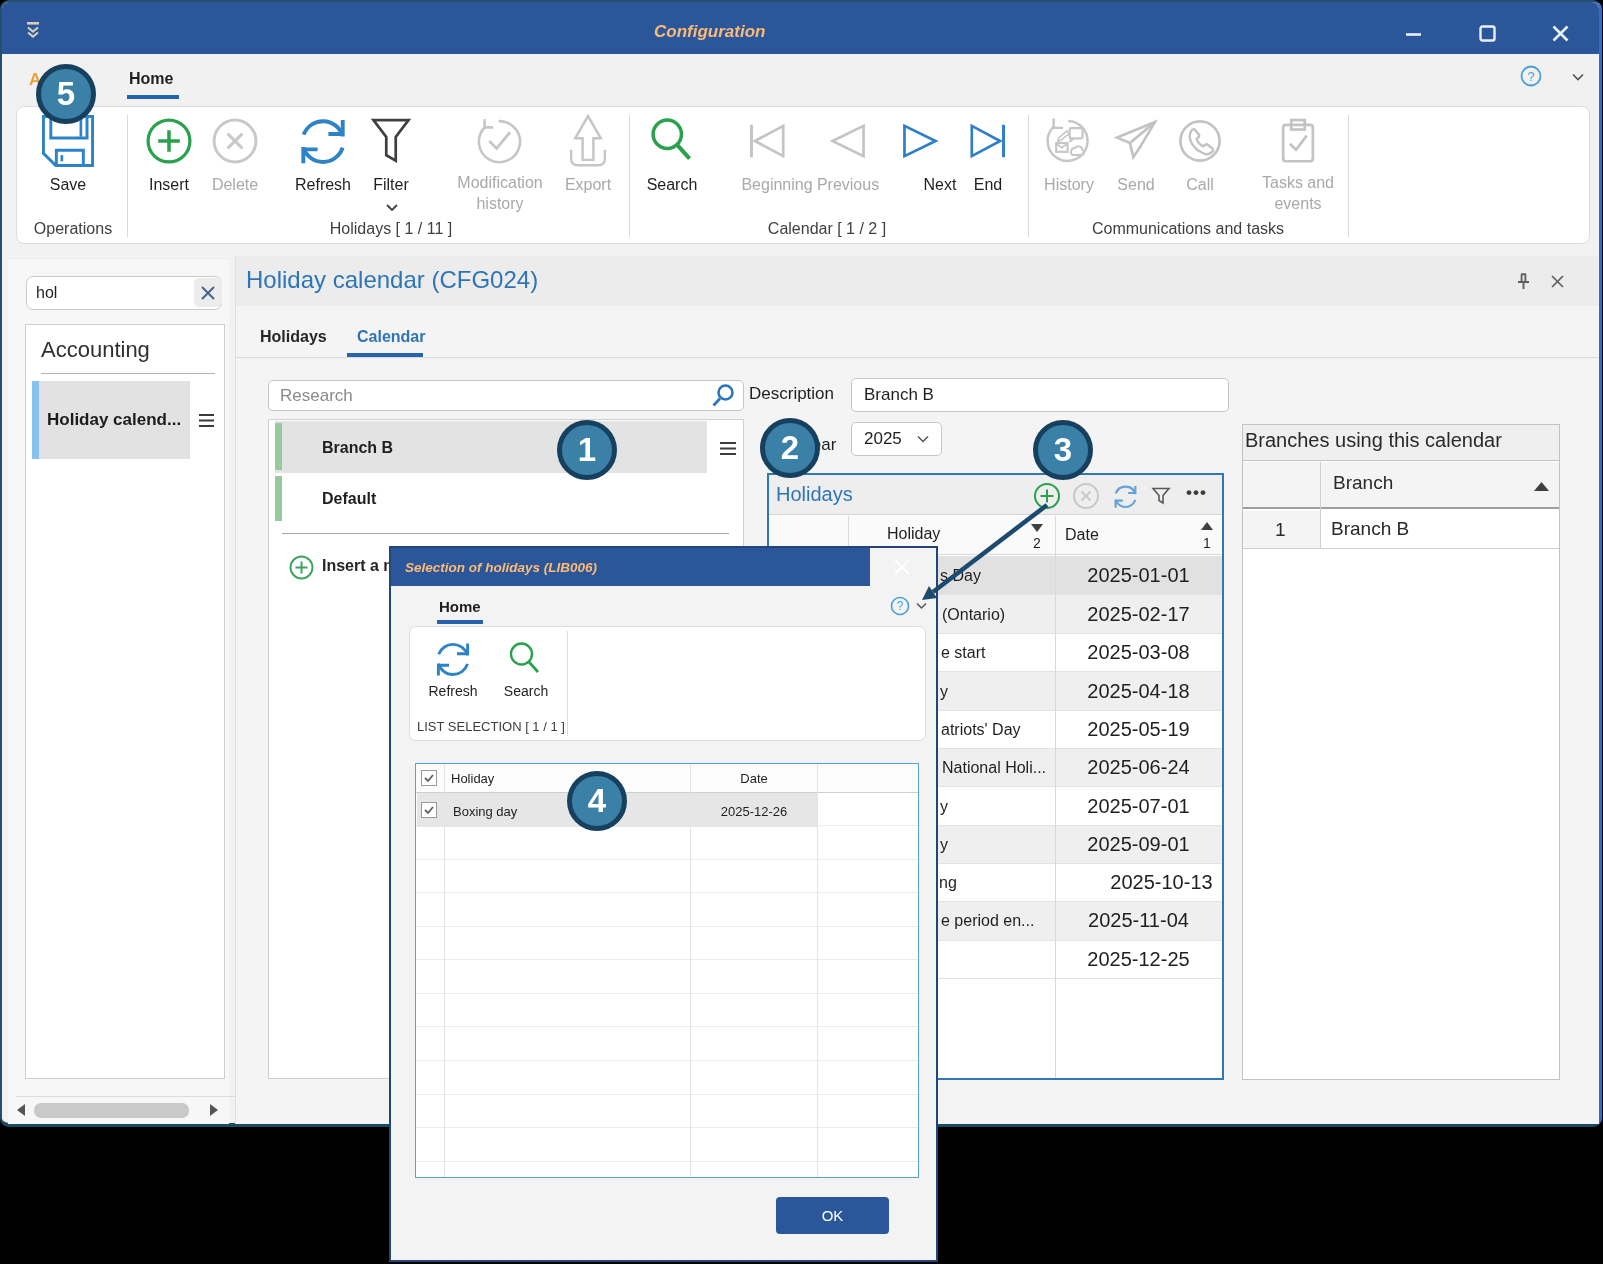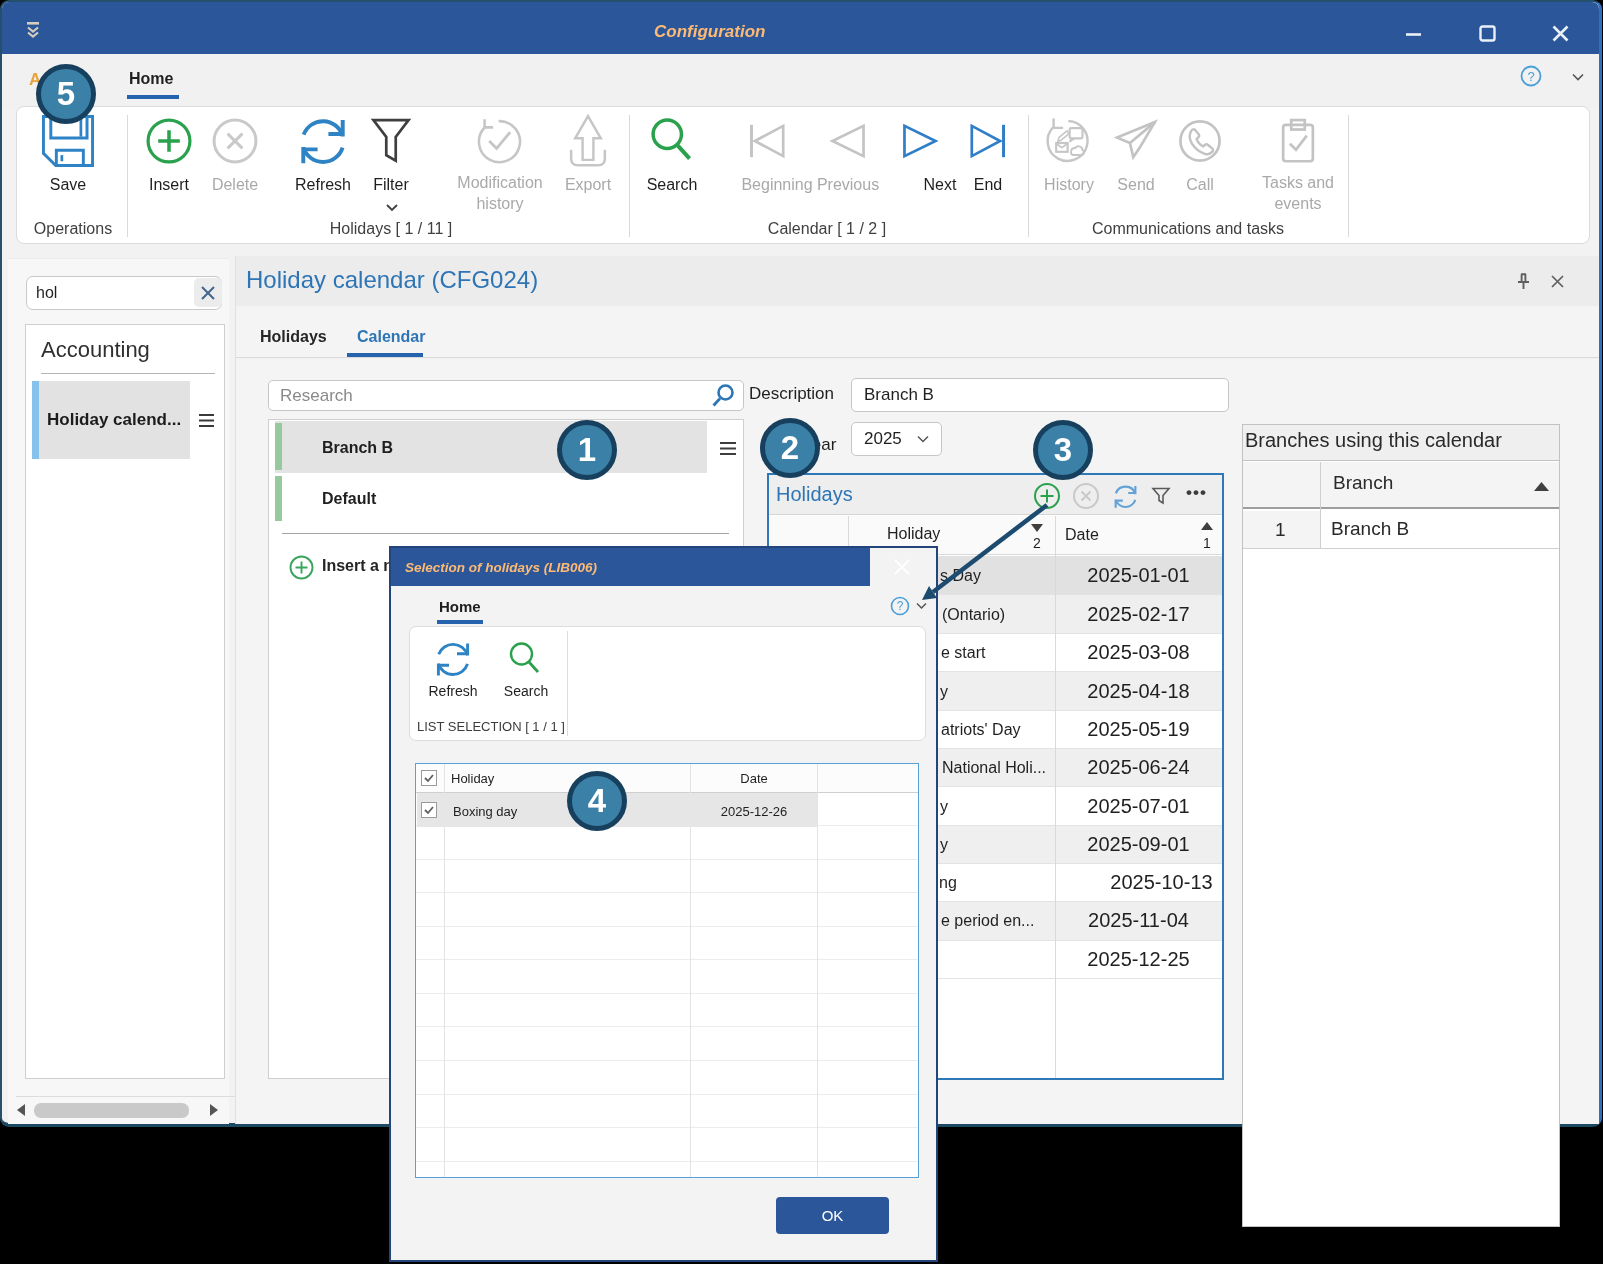--- a/index.html
+++ b/index.html
@@ -23,21 +23,21 @@
 #tabrow { position:absolute; left:234px; top:304px; width:1363px; height:52px; background:#f4f4f4; border-bottom:1px solid #d9d9d9; }
 #maincontent { position:absolute; left:234px; top:357px; width:1363px; height:765px; background:#f4f4f4; }
 .inputbox { position:absolute; background:#fff; border:1px solid #c6c6c6; border-radius:5px; font-size:17px; color:#1f1f1f; }
 .lbl { position:absolute; font-size:17px; color:#1f1f1f; white-space:nowrap; }
 
 #holpanel { position:absolute; left:765px; top:471px; width:457px; height:607px; background:#fff; border:2px solid #2e78b8; }
 .hrow { position:absolute; left:0px; width:453px; height:39px; }
 .hdate { position:absolute; left:286px; width:167px; height:39px; text-align:center; font-size:20px; color:#1f1f1f; line-height:39px; }
 .hfrag { position:absolute; font-size:16px; color:#1f1f1f; line-height:39px; white-space:nowrap; }
 
-#brpanel { position:absolute; left:1240px; top:422px; width:318px; height:803px; background:#fff; border:1px solid #c2c2c2;text-align:center; }
+#brpanel { position:absolute; left:1240px; top:422px; width:318px; height:656px; background:#fff; border:1px solid #c2c2c2;text-align:center; }
 
 #dlg { position:absolute; left:389px; top:546px; width:549px; height:716px; background:#f3f3f3; border:2px solid #23457a; }
 #dlgtitle { position:absolute; left:0; top:0; width:479px; height:38px; background:#2b579a; }
 #dlgribbon { position:absolute; left:18px; top:78px; width:517px; height:115px; background:#fff; border:1px solid #dcdcdc; border-radius:7px; }
 #dlgtable { position:absolute; left:24px; top:215px; width:504px; height:415px; background:#fff; border:1px solid #58a0d5; }
 .dcol { position:absolute; top:0; width:1px; height:413px; background:#e3e3e3; }
 .drowline { position:absolute; left:0; width:502px; height:1px; background:#ececec; }
 #okbtn { position:absolute; left:385px; top:649px; width:113px; height:37px; background:#2b579a; border-radius:4px; color:#fff; font-size:15px; text-align:center; line-height:37px; }
 
 .callout { position:absolute; border-radius:50%; background:#3a80a7; border:5px solid #17405e; color:#fff; font-weight:700; text-align:center; width:60px; height:60px; font-size:33px; line-height:49px; }

